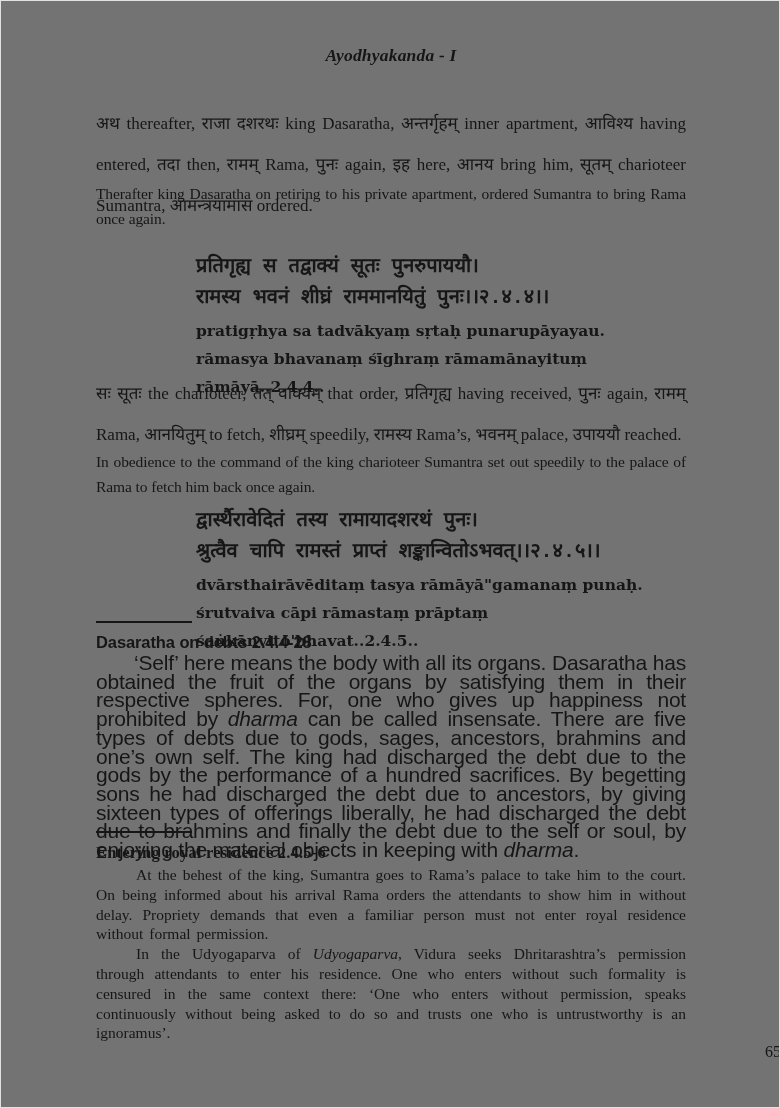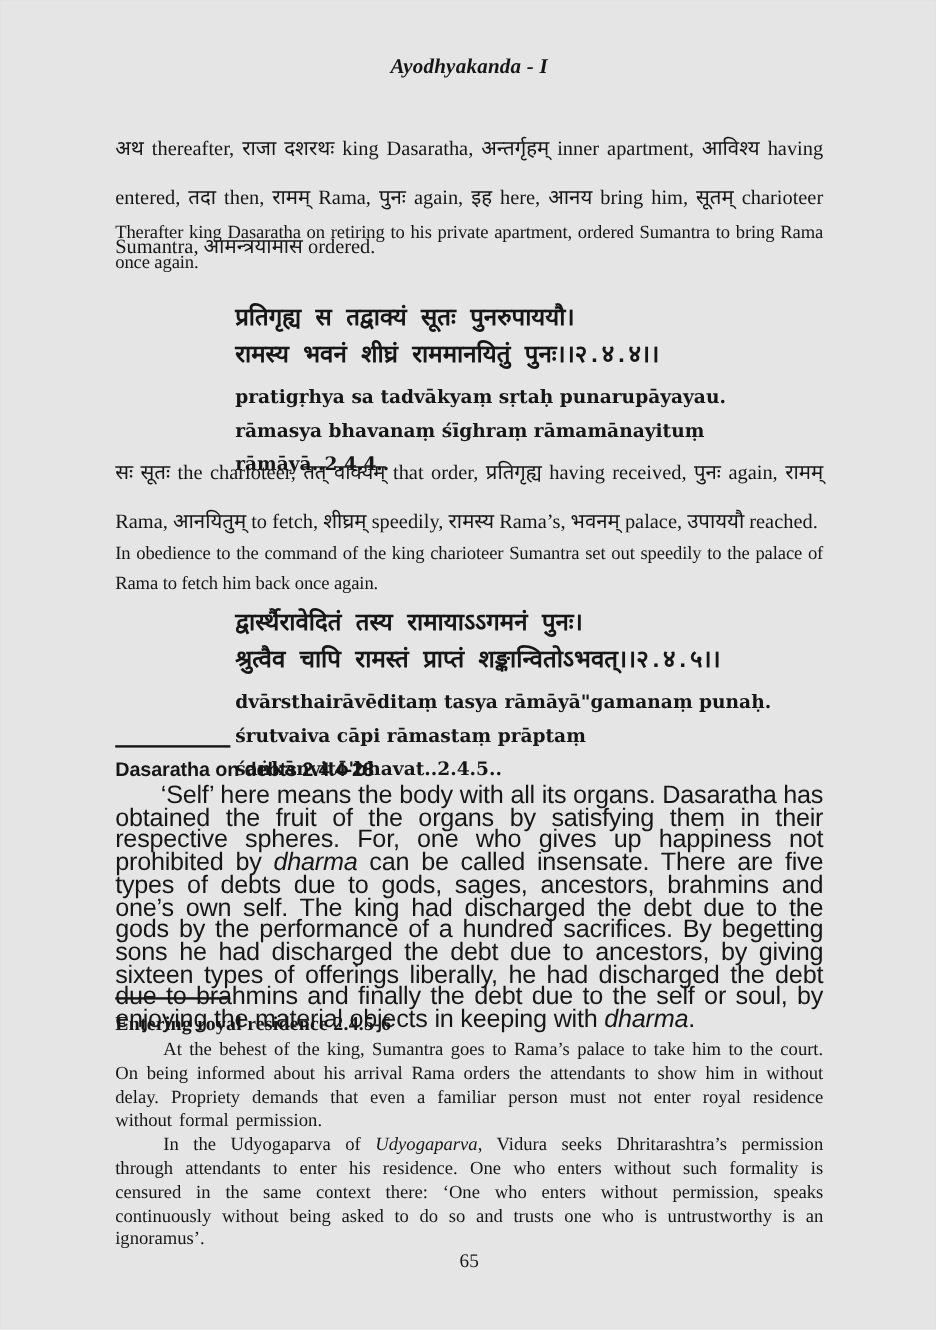--- a/index.html
+++ b/index.html
@@ -1,20 +1,20 @@
 <!DOCTYPE html>
 <html><head>
 <meta charset="utf-8">
 <style>
   html, body { margin: 0; padding: 0; background: #ffffff; }
   .page {
     position: relative;
     width: 780px;
     height: 1108px;
-    background: #e5e5e5;
+    background: #737373;
     color: #161616;
     overflow: hidden;
     box-sizing: border-box;
     border: 1px solid #e2e2e2;
     font-family: "Liberation Serif", "DejaVu Serif", serif;
   }
   .abs { position: absolute; left: 95px; width: 590px; }
   .header {
     top: 44px;
     text-align: center;
@@ -92,21 +92,21 @@
     line-height: 19.8px;
     text-align: justify;
     word-spacing: 0.13em;
   }
   .serifbody p { margin: 0; text-indent: 40px; }
   .pagenum {
     position: absolute;
     left: 0;
     width: 780px;
     bottom: 46px;
-    text-align: center;
+    text-align: right;
     font-size: 16px;
   }
   em { font-style: italic; }
 </style>
 </head>
 <body>
 
 <div class="page">
 
   <div class="abs header">Ayodhyakanda - I</div>
@@ -120,21 +120,21 @@
     <div class="dev">रामस्य भवनं शीघ्रं राममानयितुं पुनः।।२.४.४।।</div>
     <div class="rom romgap">pratigṛhya sa tadvākyaṃ sṛtaḥ punarupāyayau.</div>
     <div class="rom">rāmasya bhavanaṃ śīghraṃ rāmamānayituṃ rāmāyā..2.4.4..</div>
   </div>
 
   <div class="abs gloss gloss2">सः सूतः the charioteer, तत् वाक्यम् that order, प्रतिगृह्य having received, पुनः again, रामम् Rama, आनयितुम् to fetch, शीघ्रम् speedily, रामस्य Rama’s, भवनम् palace, उपाययौ  reached.</div>
 
   <div class="abs bodypara para2">In obedience to the command of the king charioteer Sumantra set out speedily to the palace of Rama to fetch him back once again.</div>
 
   <div class="verse verse2">
-    <div class="dev">द्वार्स्थैरावेदितं तस्य रामायाऽऽगमनं पुनः।</div>
+    <div class="dev">द्वार्स्थैरावेदितं तस्य रामायादशरथं पुनः।</div>
     <div class="dev">श्रुत्वैव चापि रामस्तं प्राप्तं शङ्कान्वितोऽभवत्।।२.४.५।।</div>
     <div class="rom romgap">dvārsthairāvēditaṃ tasya rāmāyā"gamanaṃ punaḥ.</div>
     <div class="rom">śrutvaiva cāpi rāmastaṃ prāptaṃ śaṅkānvitō'bhavat..2.4.5..</div>
   </div>
 
   <div class="rule rule1"></div>
 
   <div class="abs h-sans">Dasaratha on debts 2.4.4-28</div>
 
   <div class="abs sansbody"><span>‘Self’ here means the body with all its organs. Dasaratha has obtained the fruit of the organs by satisfying them in their respective spheres. For, one who gives up happiness not prohibited by </span><em>dharma</em><span> can be called insensate. There are five types of debts due to gods, sages, ancestors, brahmins and one’s own self. The king had discharged the debt due to the gods by the performance of a hundred sacrifices. By begetting sons he had discharged the debt due to ancestors, by giving sixteen types of offerings liberally, he had discharged the debt due to brahmins and finally the debt due to the self or soul, by enjoying the material objects in keeping with </span><em>dharma</em><span>.</span></div>

